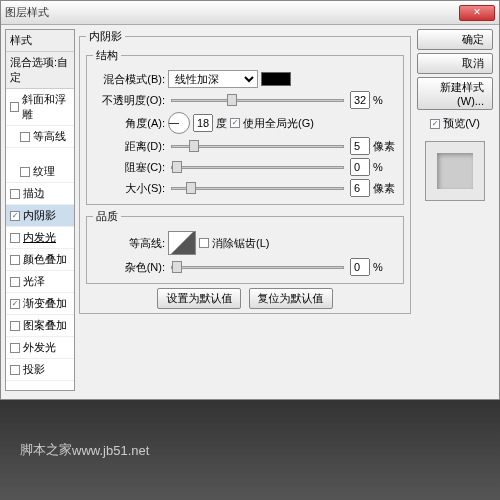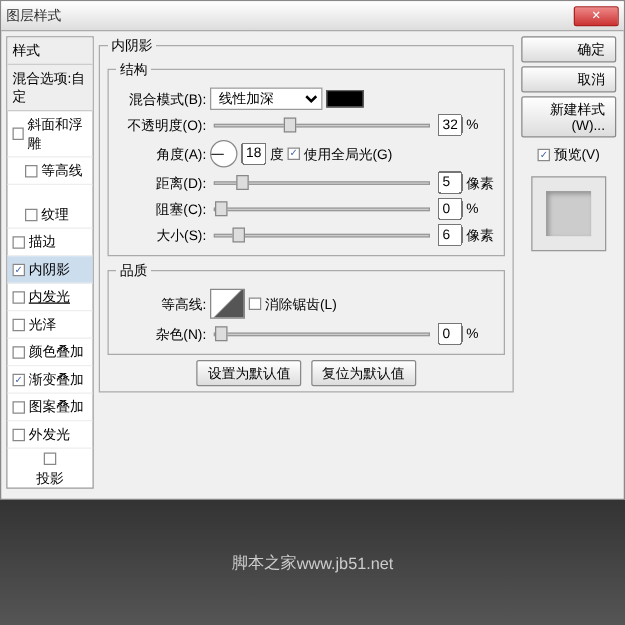--- a/index.html
+++ b/index.html
@@ -28,21 +28,21 @@
 .swatch{width:30px;height:14px;background:#000;border:1px solid #666}
 .angle{width:22px;height:22px;border:1px solid #888;border-radius:50%;background:#fff;position:relative}
 .angle::after{content:"";position:absolute;width:10px;height:1px;background:#333;top:10px;left:0}
 .contour{width:28px;height:24px;border:1px solid #888;background:linear-gradient(135deg,#fff 48%,#555 52%)}
 .btnrow{text-align:center;margin-top:4px}
 .btn{border:1px solid #888;background:linear-gradient(#fff,#ddd);padding:2px 8px;border-radius:2px;display:inline-block;margin:0 2px}
 .right{width:80px;display:flex;flex-direction:column;gap:3px;align-items:center}
 .right .btn{width:76px;text-align:right}
 .preview{width:60px;height:60px;border:1px solid #999;background:#e8e8e8;display:flex;align-items:center;justify-content:center;margin-top:4px}
 .preview div{width:36px;height:36px;background:#ccc;box-shadow:inset 2px 2px 4px rgba(0,0,0,.3)}
-.footer{position:absolute;bottom:0;width:500px;height:100px;background:linear-gradient(#333,#555);display:flex;align-items:center;justify-content:center;padding:0 20px}
+.footer{position:absolute;bottom:0;width:500px;height:100px;background:linear-gradient(#333,#555);display:flex;align-items:center;justify-content:flex-start;padding:0 20px}
 .footer span{color:#ccc;font-size:13px}
 .jb{color:#fff;font-size:14px}
 </style>
 </head>
 <body>
 
 <div class="window">
   <div class="titlebar">
     <span class="title">图层样式</span>
     <div class="closebtn">✕</div>
@@ -71,39 +71,39 @@
           <div class="sitem sel" style="padding-left: 4px;">
             <span class="cb">✓</span>
             <span>内阴影</span>
           </div>
           <div class="sitem" style="padding-left: 4px; text-decoration: underline;">
             <span class="cb"></span>
             <span>内发光</span>
           </div>
           <div class="sitem" style="padding-left: 4px;">
             <span class="cb"></span>
-            <span>光泽</span>
+            <span>颜色叠加</span>
           </div>
           <div class="sitem" style="padding-left: 4px;">
             <span class="cb"></span>
-            <span>颜色叠加</span>
+            <span>光泽</span>
           </div>
           <div class="sitem" style="padding-left: 4px;">
             <span class="cb">✓</span>
             <span>渐变叠加</span>
           </div>
           <div class="sitem" style="padding-left: 4px;">
             <span class="cb"></span>
             <span>图案叠加</span>
           </div>
           <div class="sitem" style="padding-left: 4px;">
             <span class="cb"></span>
             <span>外发光</span>
           </div>
-          <div class="sitem" style="padding-left: 4px; flex-direction: column;">
+          <div class="sitem" style="padding-left: 4px;">
             <span class="cb"></span>
             <span>投影</span>
           </div>
         </div>
     </div>
     <div class="main">
       <fieldset>
         <legend>内阴影</legend>
         <fieldset>
           <legend>结构</legend>

